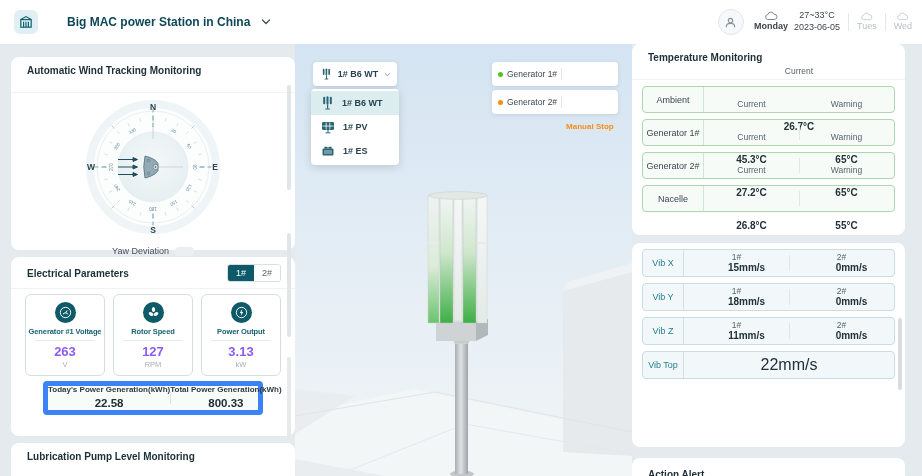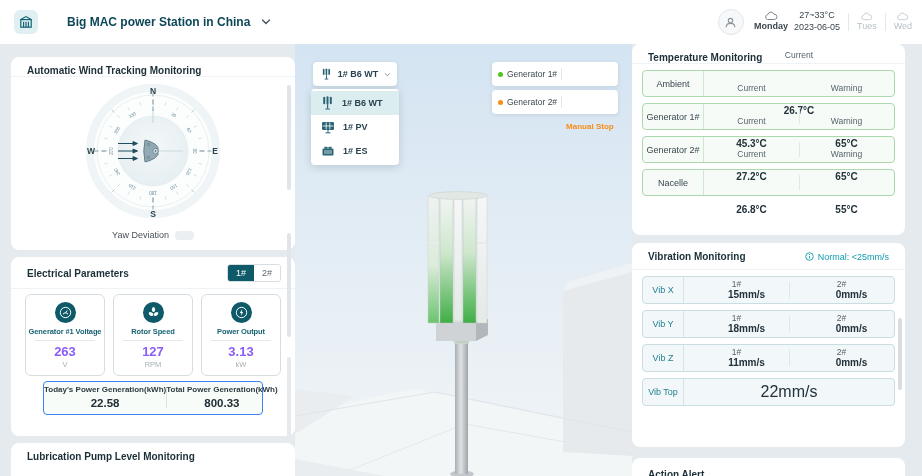--- a/index.html
+++ b/index.html
@@ -17,21 +17,21 @@
 .wx-today { display:flex; align-items:center; gap:6px; }
 .wx-col { display:flex; flex-direction:column; align-items:center; justify-content:center; line-height:1.3; }
 .wx-col .d1 { font-size:9px; color:#3c464d; font-weight:bold; }
 .wx-col .t1 { font-size:9px; color:#3c464d; white-space:nowrap; }
 .wx-div { width:1px; height:18px; background:#e3e8eb; margin:0 8px; }
 .wx-day { display:flex; flex-direction:column; align-items:center; line-height:1.3; }
 .wx-day span { font-size:9px; color:#b6bfc5; }
 
 
 .card { position:absolute; background:#fff; border-radius:8px; }
-.card-title { font-size:10px; font-weight:bold; color:#1c2f38; padding:8px 16px 0; white-space:nowrap; }
+.card-title { font-size:10px; font-weight:bold; color:#1c2f38; padding:8px 16px 16px; white-space:nowrap; }
 .title-line { border-bottom:1px solid #f0f3f5; }
 
 
 #card-wind { left:11px; top:57px; width:284px; height:193px; }
 #card-elec { left:11px; top:257px; width:284px; height:179px; }
 #card-lub  { left:11px; top:443px; width:284px; height:40px; }
 .yaw-row { display:flex; align-items:center; justify-content:center; margin-top:1px; }
 .yaw-label { font-size:9px; color:#47525a; }
 .yaw-pill { width:19px; height:9px; background:#ebeff1; border-radius:4px; margin-left:6px; }
 
@@ -40,21 +40,21 @@
 .tabs { display:flex; border:1px solid #d8dee2; border-radius:3px; overflow:hidden; }
 .tab { width:26px; height:16px; font-size:9px; display:flex; align-items:center; justify-content:center; color:#5b666d; background:#fff; }
 .tab.active { background:#0f5a68; color:#fff; }
 .stats { display:flex; gap:8px; padding:5px 14px 0 14px; }
 .stat { flex:1; border:1px solid #d6dde1; border-radius:6px; text-align:center; padding:7px 0 0; height:82px; overflow:hidden; }
 .stat-ico { width:21px; height:21px; border-radius:50%; background:#0f5a68; margin:0 auto 4px; display:flex; align-items:center; justify-content:center; }
 .stat-label { font-size:7.5px; letter-spacing:-0.1px; color:#176273; font-weight:bold; white-space:nowrap; }
 .stat-div { height:1px; background:#e4eaec; margin:4px 9px 3px; }
 .stat-val { font-size:13px; font-weight:bold; color:#8b5cf6; }
 .stat-unit { font-size:7.5px; color:#a7b0b6; margin-top:1px; }
-.genbox { margin:5px 32px 0; border:1px solid #3b82f6; background:#f8fcf8; border-radius:4px; display:flex; height:34px;text-align:right; }
+.genbox { margin:5px 32px 0; border:5px solid #3b82f6; background:#f8fcf8; border-radius:4px; display:flex; height:34px;text-align:right; }
 .gencell { flex:1; position:relative; display:flex; flex-direction:column; align-items:center; justify-content:center; line-height:1.3; }
 .gencell + .gencell::before { content:""; position:absolute; left:0; top:6px; bottom:6px; width:1px; background:#d4ecd6; }
 .gencell .lab { font-size:8px; color:#2c3a42; font-weight:bold; white-space:nowrap; }
 .gencell .val { font-size:11.5px; font-weight:bold; color:#202e37; }
 
 
 #card-temp { left:632px; top:44px; width:273px; height:191px; }
 #card-vib  { left:632px; top:243px; width:273px; height:204px; }
 #card-alert{ left:632px; top:458px; width:273px; height:30px; }
 #card-alert .card-title { padding-top:11px; }
@@ -499,31 +499,20 @@
           <div class="tcell">
             <span class="lab">Warning</span>
             <span class="val">55°C</span>
           </div>
         </div>
       </div>
     </div>
   </div>
 
   <div class="card" id="card-vib">
-    <div class="vib-head">
-      <span class="card-title">Vibration Monitoring</span>
-      <span class="vib-note">
-        <svg width="9" height="9" viewBox="0 0 10 10">
-            <circle cx="5" cy="5" r="4.2" fill="none" stroke="#0f9dae" stroke-width="1"></circle>
-            <line x1="5" y1="4.4" x2="5" y2="7.2" stroke="#0f9dae" stroke-width="1"></line>
-            <circle cx="5" cy="2.8" r="0.6" fill="#0f9dae"></circle>
-          </svg>
-        <span>Normal: &lt;25mm/s</span>
-      </span>
-    </div>
     <div class="rows">
       <div class="vrow">
         <div class="vrow-name">Vib X</div>
         <div class="vrow-body">
           <div class="vcell">
               <span class="lab">1#</span>
               <span class="val">15mm/s</span>
             </div>
           <div class="vcell">
               <span class="lab">2#</span>

